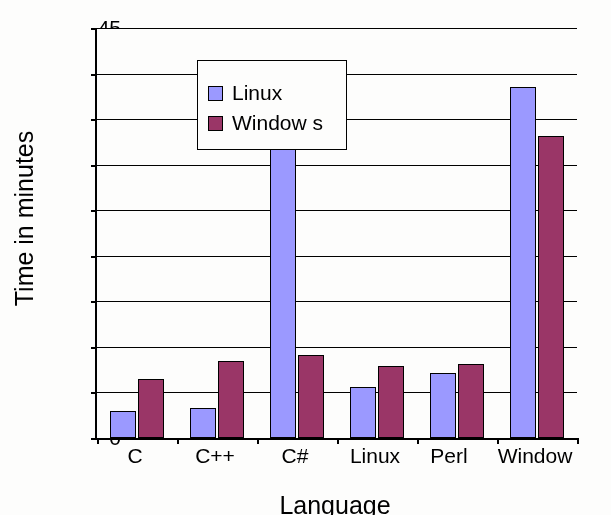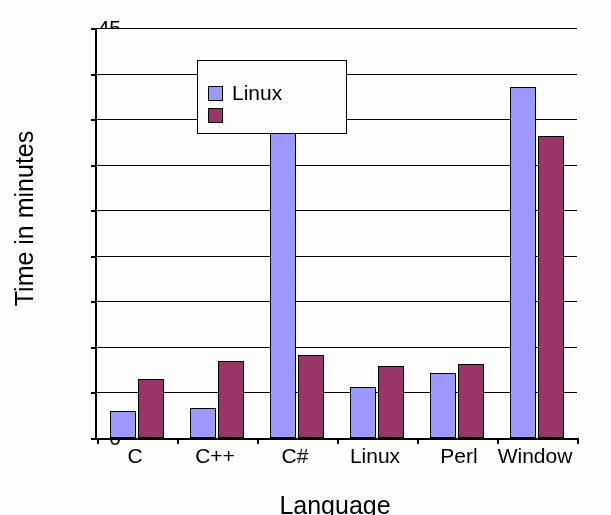--- a/index.html
+++ b/index.html
@@ -186,29 +186,30 @@
       <div class="x-tick-mark" style="left: 480px;"></div>
       <div class="bar bar-linux" style="left: 413px; width: 26px; height: 350.778px;"></div>
       <div class="bar bar-win" style="left: 441px; width: 26px; height: 302.489px;"></div>
     </div>
 
   <div id="x-ticks">
       <div class="x-tick-label" style="left: 135px;">C</div>
       <div class="x-tick-label" style="left: 215px;">C++</div>
       <div class="x-tick-label" style="left: 295px;">C#</div>
       <div class="x-tick-label" style="left: 375px;">Linux</div>
-      <div class="x-tick-label" style="left: 459px; text-align: right;">Perl</div>
+      <div class="x-tick-label" style="left: 449px; text-align: right;">Perl</div>
       <div class="x-tick-label" style="left: 535px;">Window</div>
     </div>
 
   <div class="x-axis-title">Language</div>
 
   <div class="legend">
     <div class="legend-row">
       <span class="swatch swatch-linux"></span>
       <span>Linux</span>
     </div>
     <div class="legend-row">
       <span class="swatch swatch-win"></span>
+      <span>Window s</span>
     </div>
   </div>
 
 </div>
 
 </body></html>

